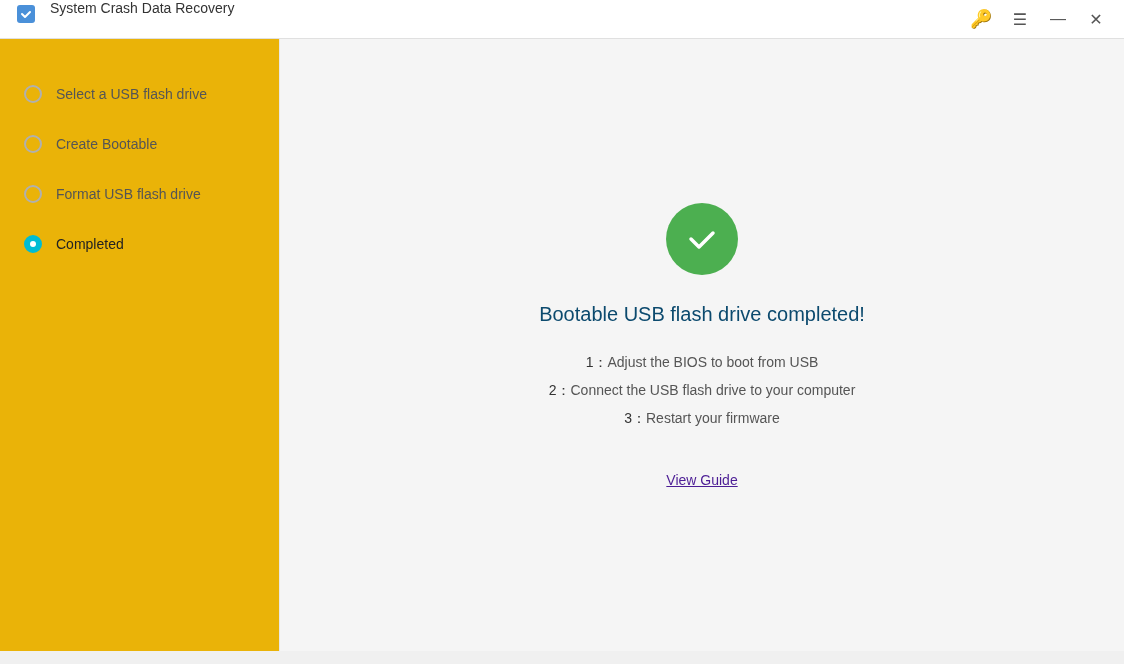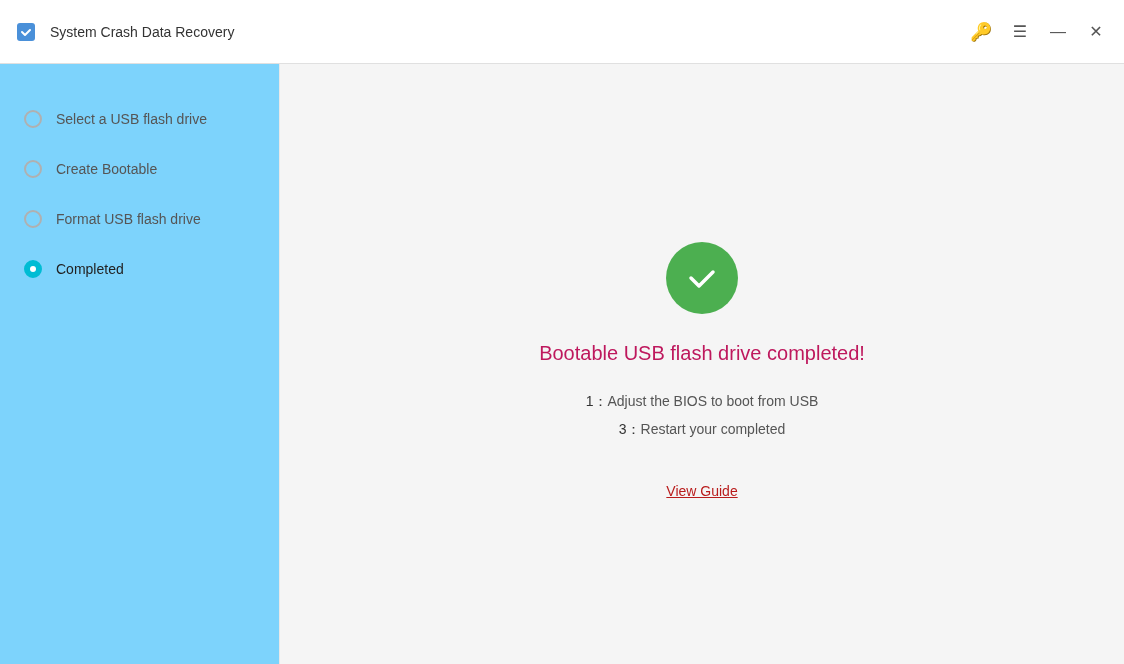--- a/index.html
+++ b/index.html
@@ -7,22 +7,21 @@
       font-family: -apple-system, BlinkMacSystemFont, 'Segoe UI', Arial, sans-serif;
       width: 1124px;
       height: 664px;
       overflow: hidden;
       background: #f0f0f0;
     }
 
     
     .titlebar {
       display: flex;
-      align-items: center;
-      height: 64px;
+      height: 39px;
       background: #ffffff;
       border-bottom: 1px solid #e0e0e0;
       padding: 0 12px;
       user-select: none;
     }
     .titlebar-icon {
       width: 28px;
       height: 28px;
       margin-right: 10px;
       display: flex;
@@ -59,21 +58,21 @@
 
     
     .main-layout {
       display: flex;
       height: calc(664px - 52px);
     }
 
     
     .sidebar {
       width: 280px;
-      background: #7dd3fc;
+      background: #eab308;
       border-right: 1px solid #e8e8e8;
       padding: 30px 0;
       display: flex;
       flex-direction: column;
       gap: 0;
     }
     .sidebar-item {
       display: flex;
       align-items: center;
       padding: 16px 24px;
@@ -134,42 +133,42 @@
       align-items: center;
       justify-content: center;
       margin-bottom: 28px;
     }
     .success-icon svg {
       width: 38px;
       height: 38px;
     }
     .completion-title {
       font-size: 20px;
-      color: #be185d;
+      color: #0c4a6e;
       font-weight: 500;
       margin-bottom: 28px;
     }
     .steps-list {
       display: flex;
       flex-direction: column;
       gap: 10px;
       margin-bottom: 44px;
       text-align: center;
     }
     .step-text {
       font-size: 14px;
       color: #555;
     }
     .step-num {
       color: #333;
       font-weight: 500;
     }
     .view-guide-link {
       font-size: 14px;
-      color: #b91c1c;
+      color: #4c1d95;
       text-decoration: underline;
       cursor: pointer;
       background: none;
       border: none;
     }
   </style>
 </head>
 <body>
 
 <div class="titlebar">
@@ -231,20 +230,23 @@
       </svg>
     </div>
 
     <div class="completion-title">Bootable USB flash drive completed!</div>
 
     <div class="steps-list">
       <div class="step-text">
         <span class="step-num">1：</span><span>Adjust the BIOS to boot from USB</span>
       </div>
       <div class="step-text">
-        <span class="step-num">3：</span><span>Restart your completed</span>
+        <span class="step-num">2：</span><span>Connect the USB flash drive to your computer</span>
       </div>
+      <div class="step-text">
+        <span class="step-num">3：</span><span>Restart your firmware</span>
+      </div>
     </div>
 
     <button class="view-guide-link">View Guide</button>
 
   </div>
 </div>
 
 </body></html>

